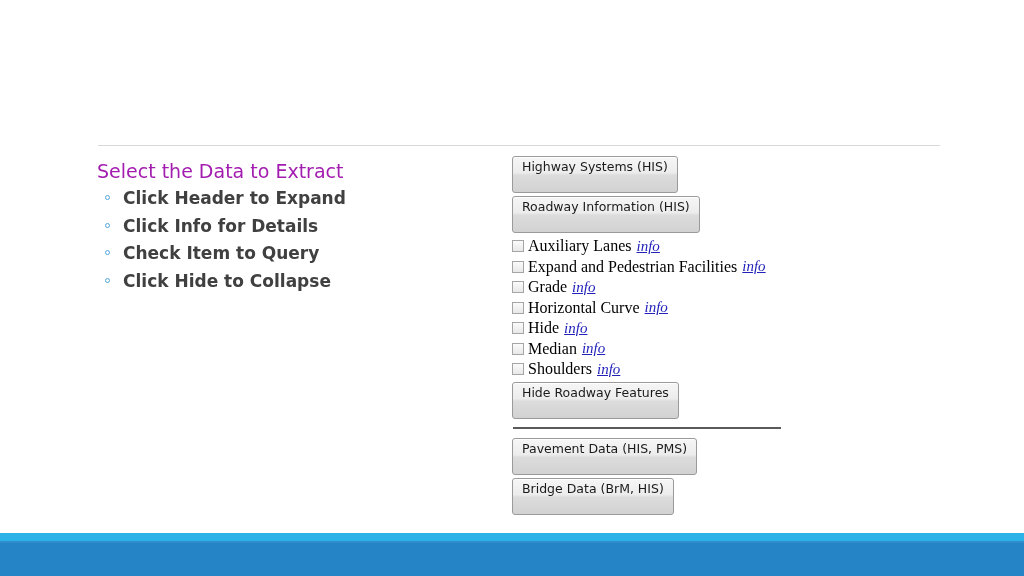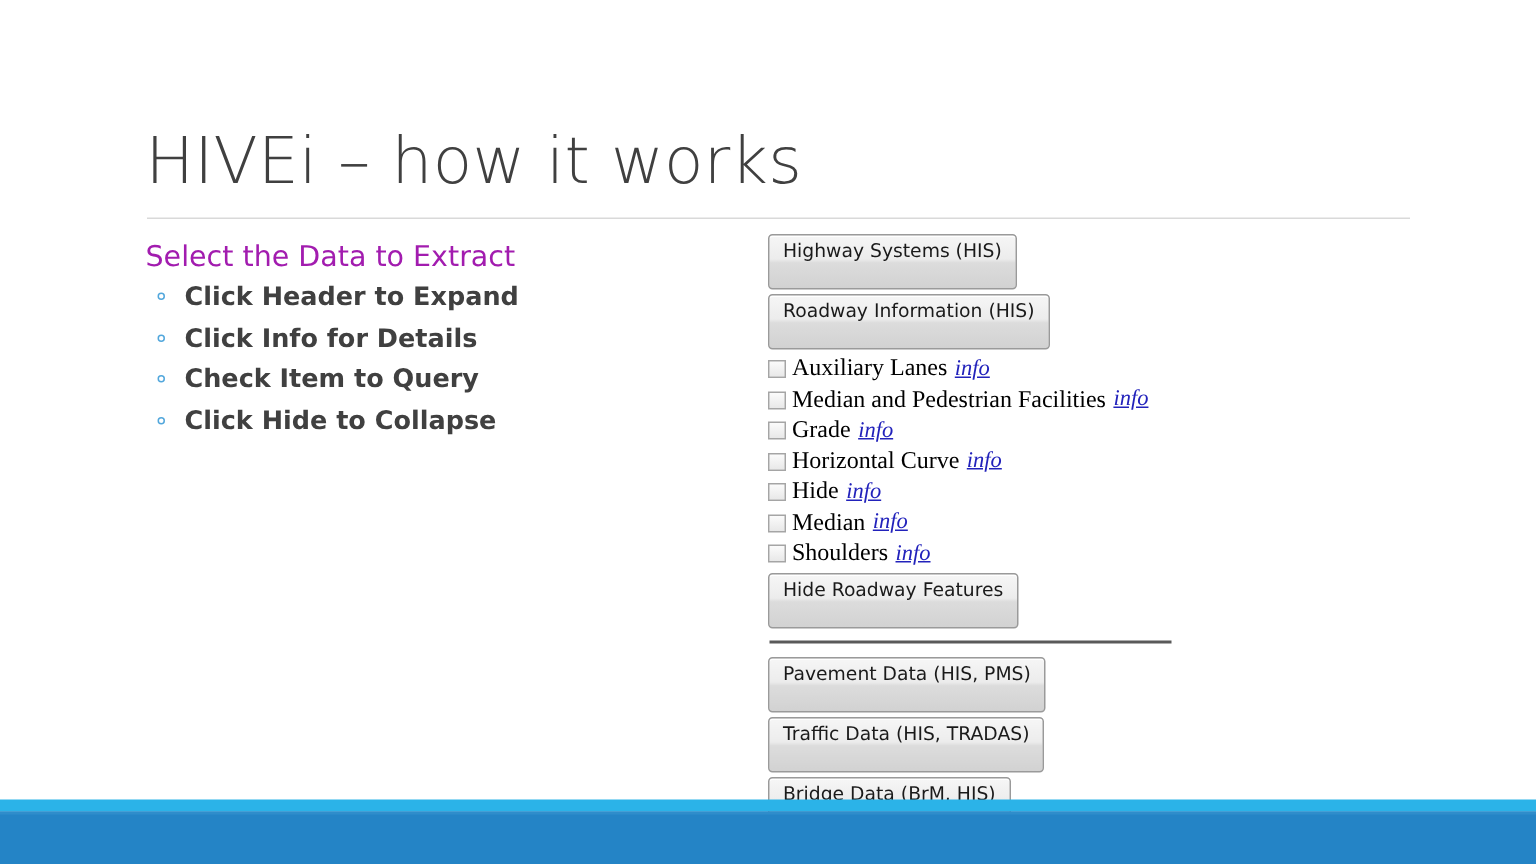--- a/index.html
+++ b/index.html
@@ -175,21 +175,20 @@
     width: 1024px;
     height: 2px;
     background: #2f8dcb;
   }
 </style>
 </head>
 <body>
 
 <div class="slide">
 
-  <div class="title">HIVEi – how it works</div>
   <div class="title-rule"></div>
 
   <div class="bullets">
     <div class="bullet-l1">Select the Data to Extract</div>
 
     <div class="bullet-l2">
       <span class="marker"></span>
       <span>Click Header to Expand</span>
     </div>
     <div class="bullet-l2">
@@ -216,21 +215,21 @@
       <span class="btn">Roadway Information (HIS)</span>
     </div>
 
     <div class="chk-row">
       <span class="chk-box"></span>
       <span class="chk-label">Auxiliary Lanes</span>
       <span class="info-link">info</span>
     </div>
     <div class="chk-row">
       <span class="chk-box"></span>
-      <span class="chk-label">Median and Pedestrian Facilities</span>
+      <span class="chk-label">Expand and Pedestrian Facilities</span>
       <span class="info-link">info</span>
     </div>
     <div class="chk-row">
       <span class="chk-box"></span>
       <span class="chk-label">Grade</span>
       <span class="info-link">info</span>
     </div>
     <div class="chk-row">
       <span class="chk-box"></span>
       <span class="chk-label">Horizontal Curve</span>
@@ -253,23 +252,20 @@
     </div>
 
     <div class="btn-row" style="margin-top:2px;">
       <span class="btn">Hide Roadway Features</span>
     </div>
 
     <div class="app-rule"></div>
 
     <div class="btn-row">
       <span class="btn">Pavement Data (HIS, PMS)</span>
-    </div>
-    <div class="btn-row">
-      <span class="btn">Traffic Data (HIS, TRADAS)</span>
     </div>
     <div class="btn-row">
       <span class="btn">Bridge Data (BrM, HIS)</span>
     </div>
 
   </div>
 
   <div class="footer-stripe"></div>
   <div class="footer-band"></div>
   <div class="footer-inner-edge"></div>

